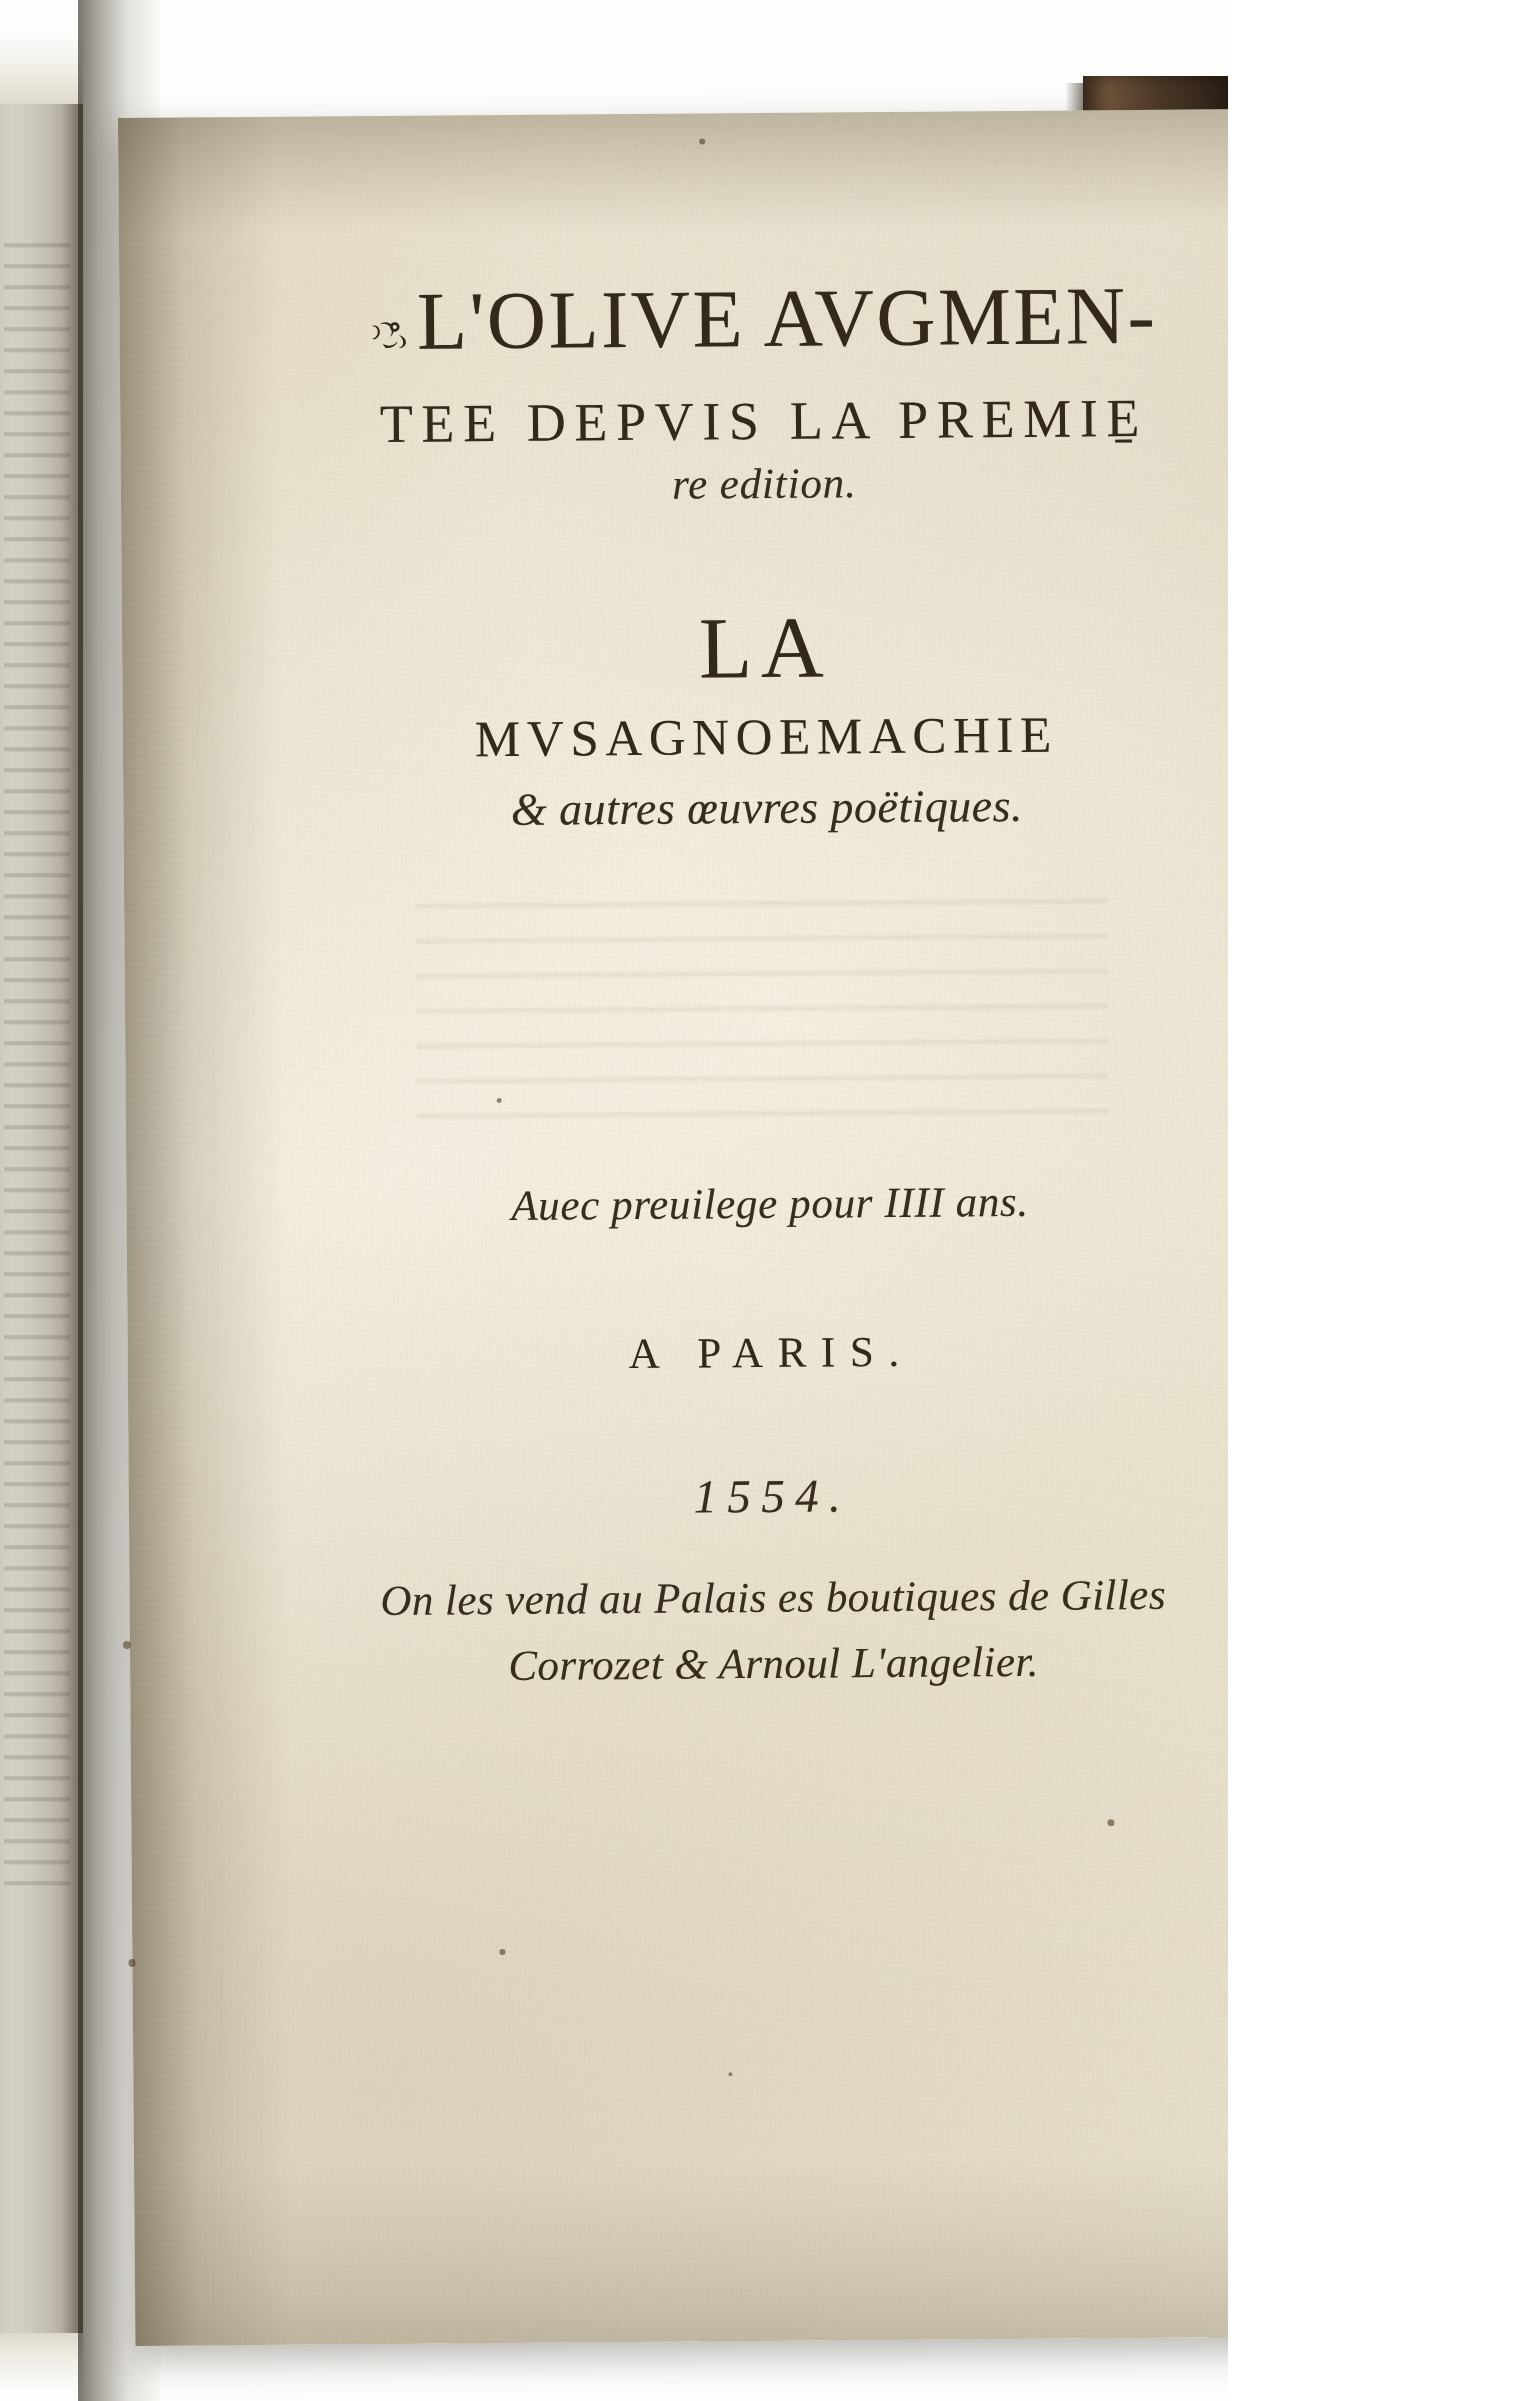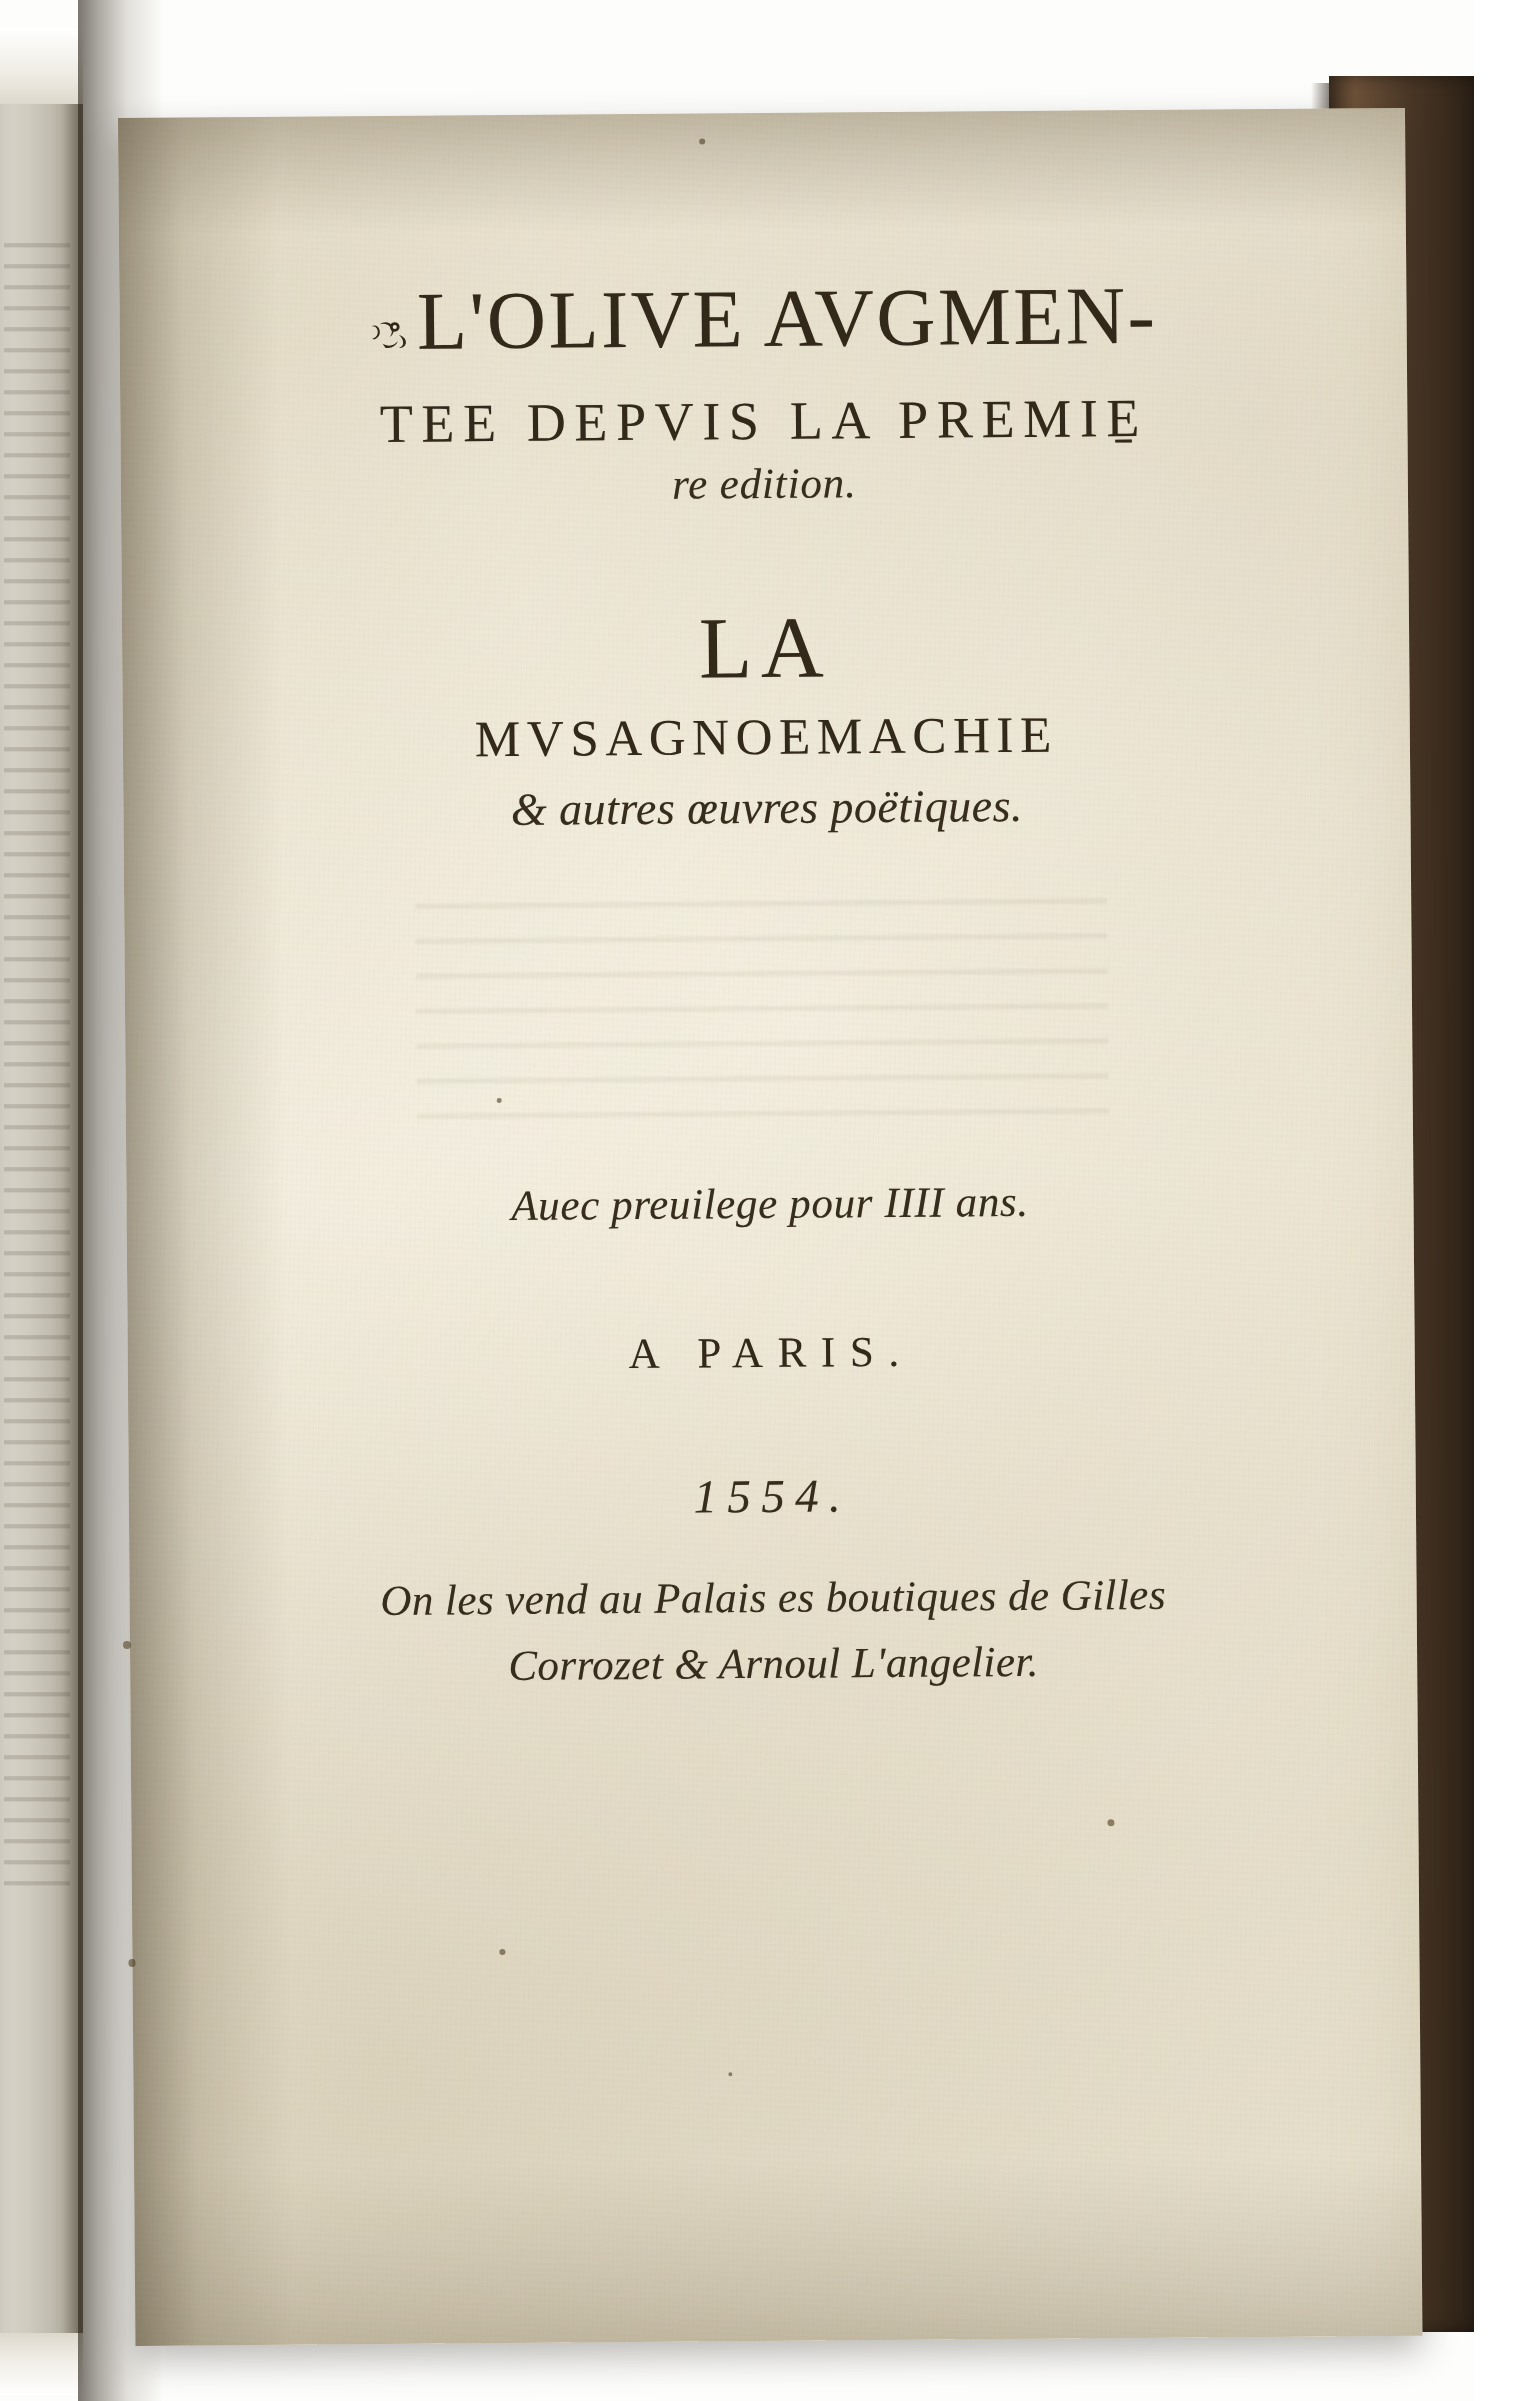--- a/index.html
+++ b/index.html
@@ -9,21 +9,21 @@
   }
   body {
     width: 1522px;
     height: 2401px;
     overflow: hidden;
     font-family: "Liberation Serif", serif;
   }
 
   #book {
     position: relative;
-    width: 1474px;
+    width: 1228px;
     height: 2401px;
     background: #e9e7e1;
     overflow: hidden;
   }
 
   
   .photo-bg {
     position: absolute;
     inset: 0;
     background: #fdfdfc;

